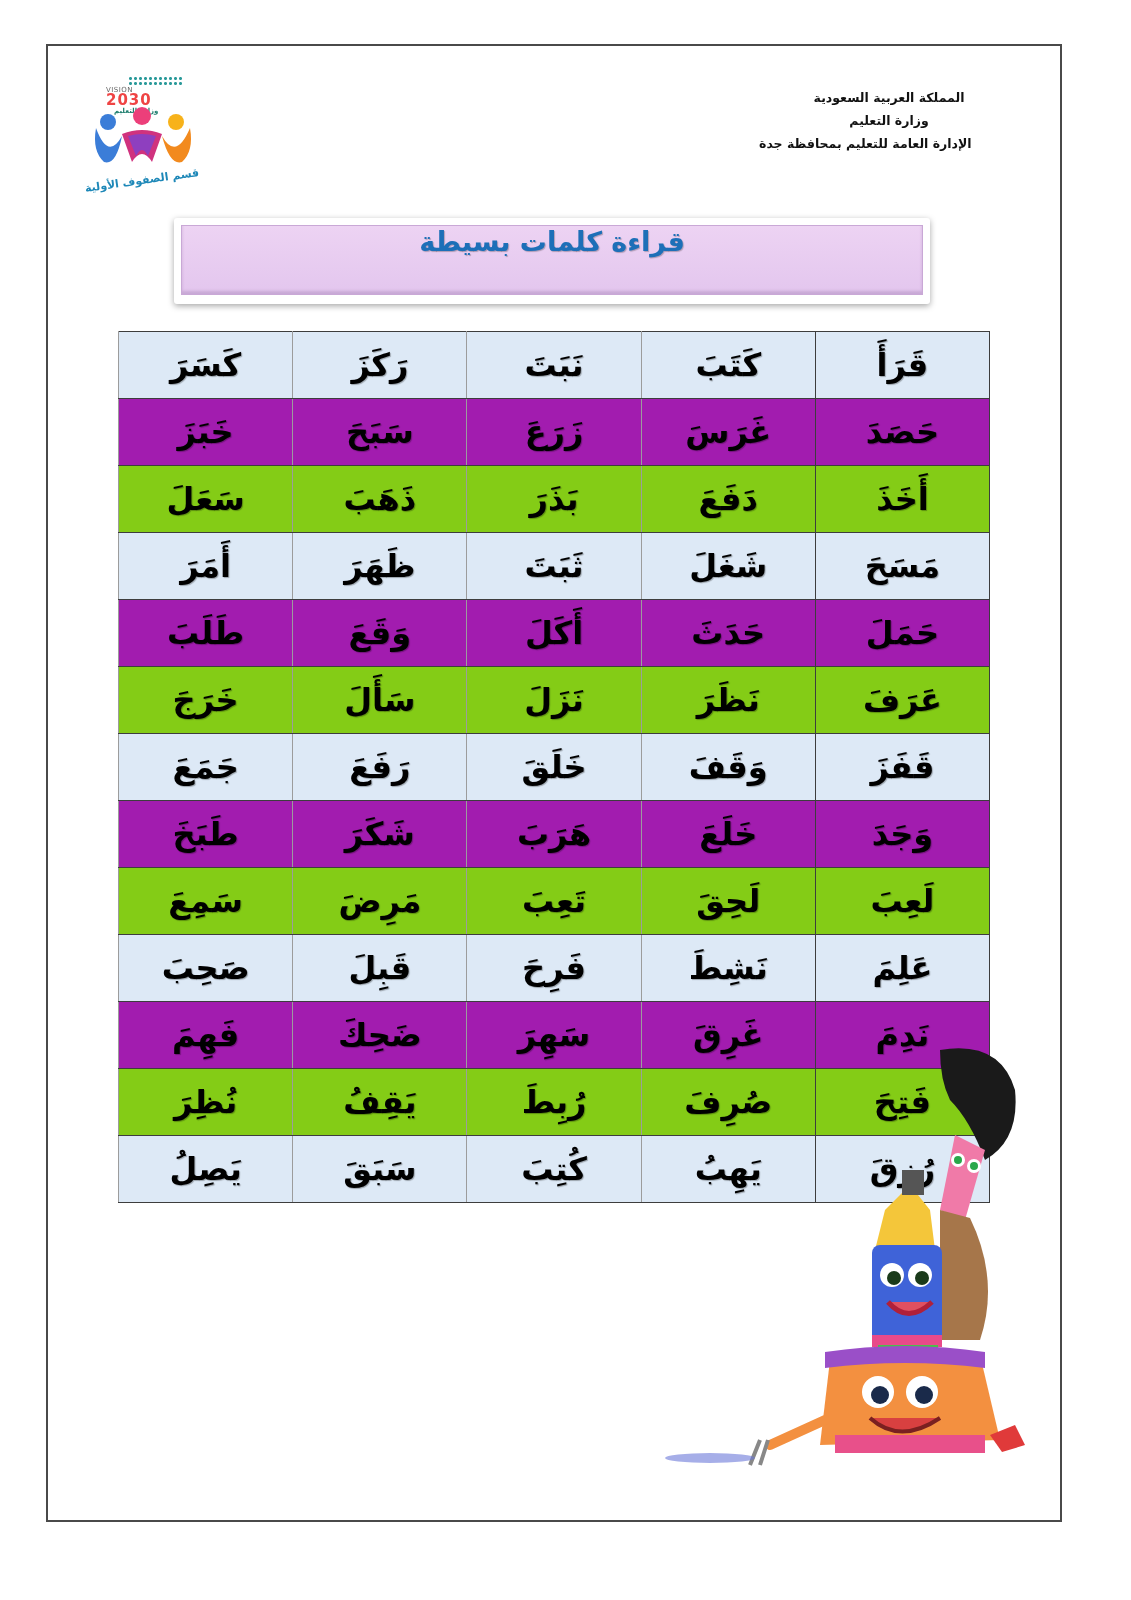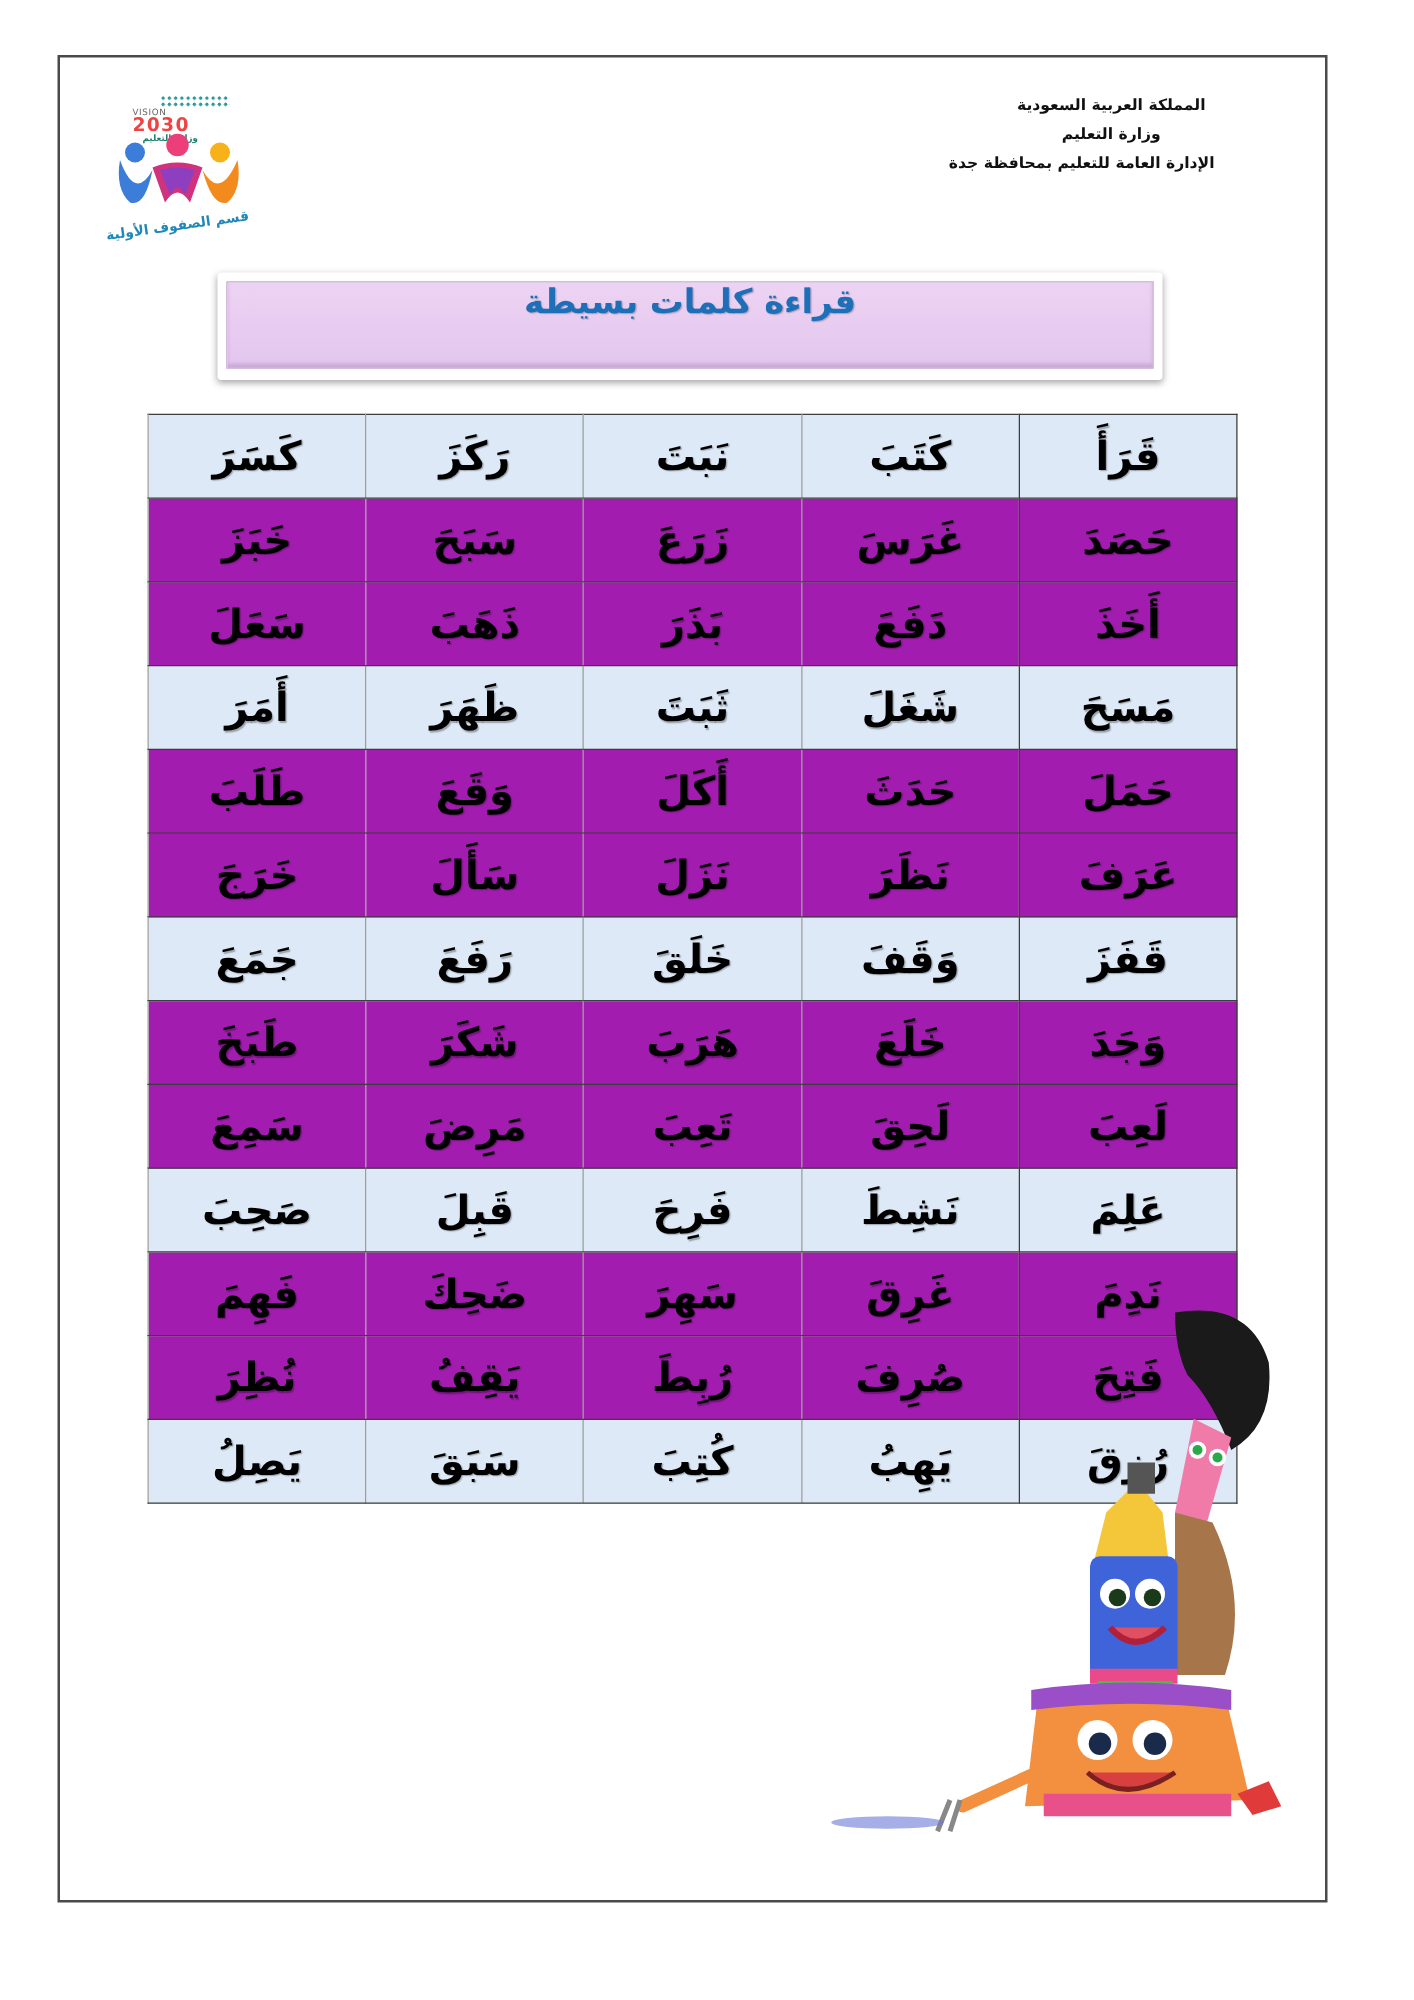--- a/index.html
+++ b/index.html
@@ -1,20 +1,20 @@
 <!DOCTYPE html>
 <html><head>
   <meta charset="utf-8">
   <style>
     html, body { margin: 0; padding: 0; background: #ffffff; }
     body { width: 1131px; height: 1600px; position: relative; overflow: hidden;
            font-family: "DejaVu Sans", sans-serif; }
     .page-frame { position: absolute; left: 46px; top: 44px; width: 1016px; height: 1478px;
                   border: 2px solid #4a4a4a; box-sizing: border-box; }
-    .ministry-header { position: absolute; right: 112px; top: 72px; width: 260px; text-align: center;
+    .ministry-header { position: absolute; right: 112px; top: 86px; width: 260px; text-align: center;
                        direction: rtl; font-family: "DejaVu Sans", sans-serif; font-weight: bold;
                        font-size: 12.5px; line-height: 23px; color: #111; }
     .ministry-header .line3 { text-align: left; }
     .logo-block { position: absolute; left: 78px; top: 58px; width: 130px; height: 140px; }
     .vision-logo { position: absolute; left: 28px; top: 16px; width: 82px; height: 42px; text-align: center; }
     .vision-dots { position: absolute; left: 22px; top: 2px; width: 56px; height: 10px;
                    background-image: radial-gradient(circle, #2a9a9a 1.3px, transparent 1.6px);
                    background-size: 5px 5px; }
     .vision-text { position: absolute; left: 0; top: 12px; font-size: 7px; color: #666;
                    font-family: "DejaVu Sans", sans-serif; letter-spacing: 0.5px; }
@@ -36,21 +36,21 @@
                   font-size: 27px; color: #1d6fb8; text-shadow: 1px 1px 1px rgba(0,0,0,0.25); }
     .word-table { position: absolute; left: 118px; top: 331px; width: 872px;
                   border-collapse: collapse; direction: rtl; table-layout: fixed; }
     .word-table td { height: 66px; border: 1.5px solid #3d3d3d; text-align: center;
                      vertical-align: middle; font-family: "DejaVu Sans", sans-serif;
                      font-weight: bold; font-size: 32px; color: #000; padding: 0;
                      text-shadow: 1px 1px 1px rgba(0,0,0,0.3); }
     .word-table td + td { border-left: 1px solid #9c9c9c; border-right: 1px solid #9c9c9c; }
     .row-blue td { background: #dde9f6; margin-left: 48px; }
     .row-peach td { background: #a21caf; margin-left: 12px; }
-    .row-green td { background: #a21caf; }
+    .row-green td { background: #84cc16; }
     .mascot { position: absolute; left: 640px; top: 1040px; width: 400px; height: 430px; }
   </style>
 </head>
 <body>
 
 <div class="page-frame"></div>
 
 <div class="ministry-header">
   <div>المملكة العربية السعودية</div>
   <div>وزارة التعليم</div>

